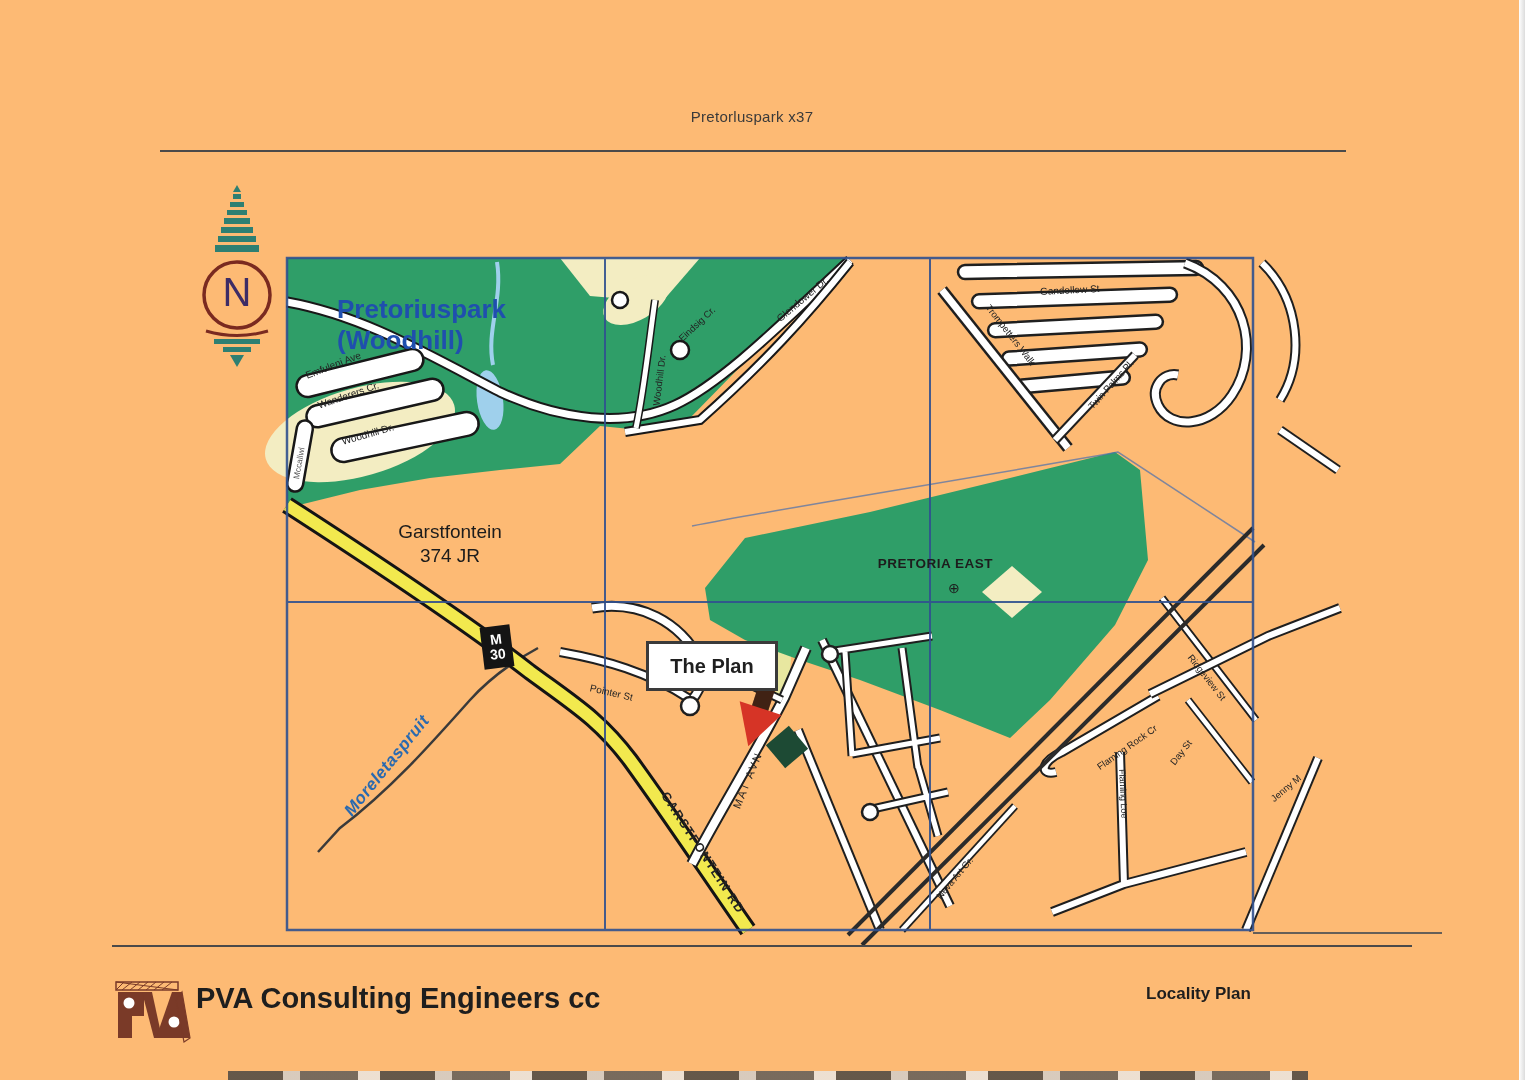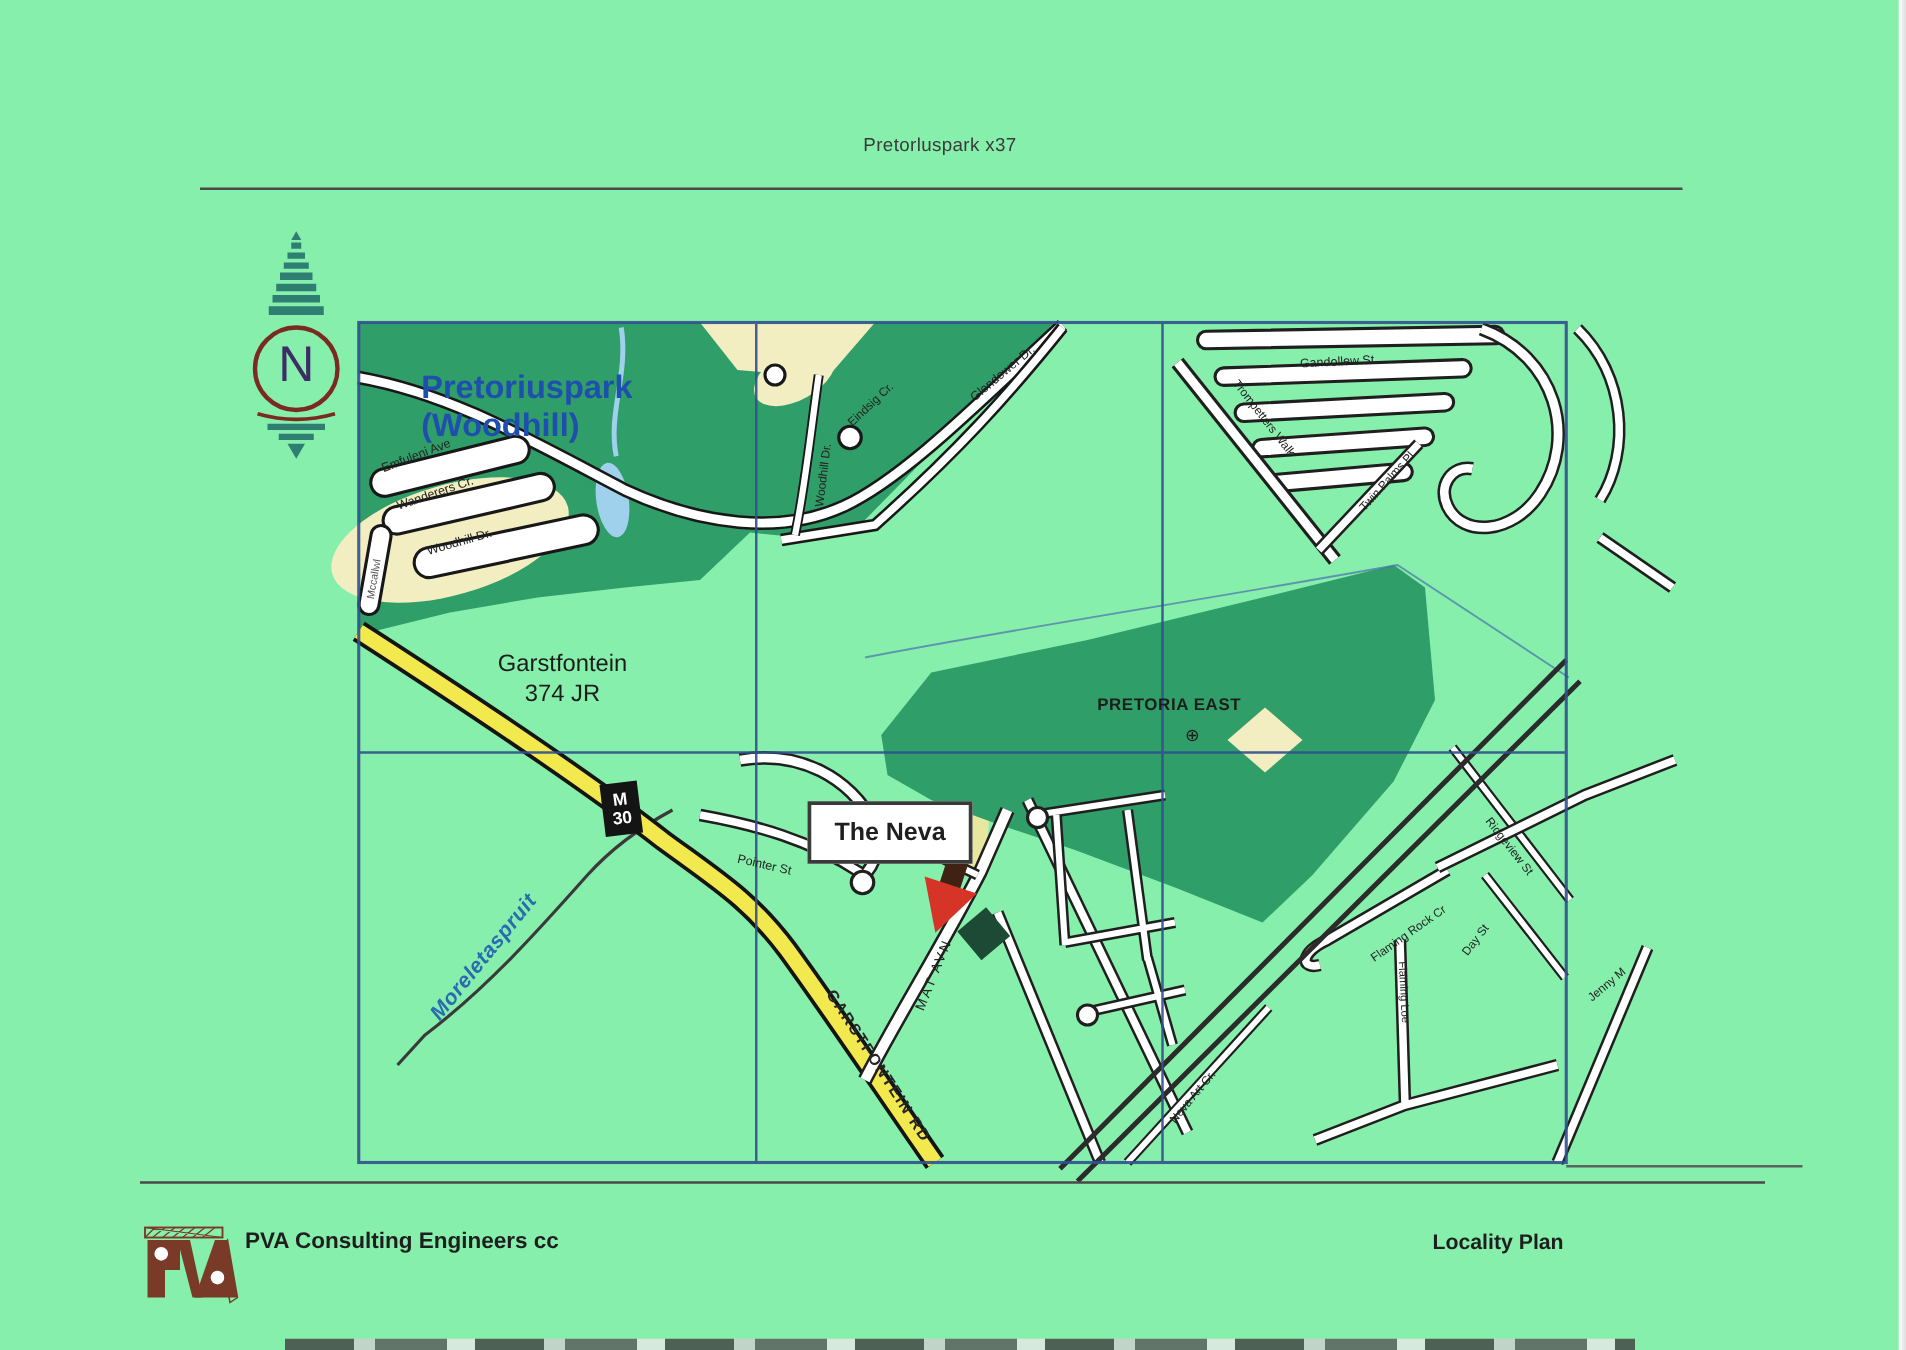--- a/index.html
+++ b/index.html
@@ -1,23 +1,23 @@
 <!DOCTYPE html>
 <html style="--map-green: #2f9e68; --cream: #f3edc2; --road-yellow: #f2e94e; --grid-blue: #31518f; --suburb-blue: #1f4fae; --river-blue: #2a6ab0; --arrow-red: #d63426; --site-green: #1d4a34; --logo-brown: #7a3a28;"><head>
 <meta charset="utf-8">
 <style>
   html,body{margin:0;padding:0;background:#ffffff;}
-  .page{position:relative;width:1525px;height:1080px;background:#86efac;overflow:hidden;
+  .page{position:relative;width:1525px;height:1080px;background:#fdba74;overflow:hidden;
         font-family:"Liberation Sans",sans-serif;color:#222;}
   .abs{position:absolute;}
   
   .header-title{left:612px;top:108px;width:280px;text-align:center;font-size:15px;color:#3a3a3a;letter-spacing:.3px;}
   .header-rule{left:160px;top:150px;width:1186px;height:2px;background:#4a4a4a;}
   .footer-rule{left:112px;top:945px;width:1300px;height:2px;background:#4a4a4a;}
-  .footer-company{left:196px;top:982px;font-size:18px;font-weight:bold;color:#1e1e1e;}
+  .footer-company{left:196px;top:982px;font-size:29px;font-weight:bold;color:#1e1e1e;}
   .footer-plan{left:1146px;top:984px;font-size:17px;font-weight:bold;color:#1e1e1e;}
   
   .compass{left:192px;top:183px;width:90px;height:190px;}
   .compass-n{left:192px;top:272px;width:90px;text-align:center;font-size:40px;font-weight:500;
              color:#3d2c66;line-height:1;}
   
   .lbl{position:absolute;white-space:nowrap;transform-origin:left center;}
   .suburb{left:337px;top:294px;width:220px;text-align:left;font-weight:bold;
           color:var(--suburb-blue,#1f4fae);font-size:26px;line-height:1.18;white-space:nowrap;}
   .farm{left:360px;top:520px;width:180px;text-align:center;font-weight:normal;color:#1c1c1c;
@@ -183,21 +183,21 @@
       <div>(Woodhill)</div>
     </div>
     <div class="abs farm">
       <div>Garstfontein</div>
       <div>374 JR</div>
     </div>
     <div class="abs area-label">PRETORIA EAST</div>
     <div class="abs area-symbol">⊕</div>
     <div class="abs river lbl">Moreletaspruit</div>
     <div class="abs site-box">
-      <span>The Neva</span>
+      <span>The Plan</span>
     </div>
     <div class="abs m30">
       <span>M</span>
       <span>30</span>
     </div>
     <div class="abs main-road lbl">GARSTFONTEIN RD</div>
 
     <div class="st" style="left:306px;top:370px;transform:rotate(-21deg);font-size:10px">Emfuleni Ave</div>
     <div class="st" style="left:318px;top:400px;transform:rotate(-19deg);font-size:10px">Wanderers Cr.</div>
     <div class="st" style="left:342px;top:436px;transform:rotate(-16deg);font-size:10px">Woodhill Dr.</div>

